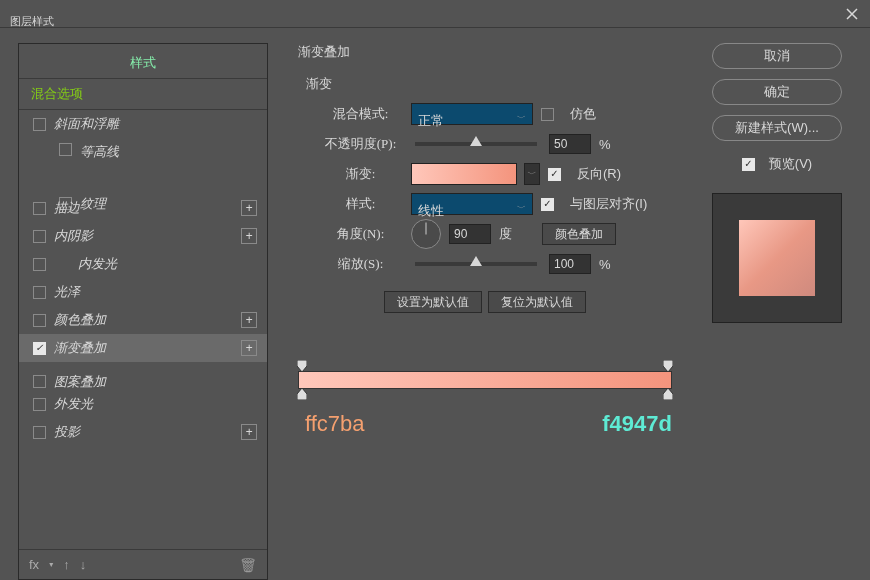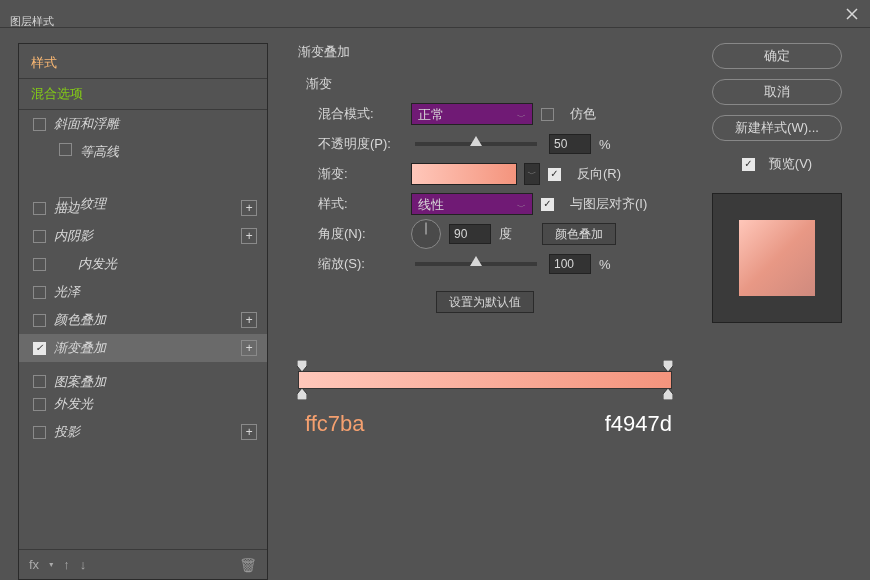--- a/index.html
+++ b/index.html
@@ -2,60 +2,60 @@
 <html><head>
 <meta charset="utf-8">
 <style>
 * { box-sizing: border-box; margin: 0; padding: 0; font-family: "Microsoft YaHei", sans-serif; }
 body { background: #535353; width: 870px; height: 580px; overflow: hidden; color: #d8d8d8; font-size: 13px; }
 .titlebar { height: 28px; display: flex; align-items: center; padding: 0 10px; background: #535353; border-bottom: 1px solid #3a3a3a; }
 .titlebar-title { color: #d8d8d8; flex: 1; font-size: 11px; margin-top: 16px; }
 .titlebar-close { width: 16px; height: 16px; cursor: pointer; display:flex;align-items:center;justify-content:center; }
 .main { display: flex; height: 552px; }
 .sidebar { width: 250px; border: 1px solid #2a2a2a; margin: 15px 0 0 18px; display: flex; flex-direction: column; background: #535353; }
-.sidebar-header { padding: 10px 12px 6px; color: #fdba74; }
+.sidebar-header { padding: 10px 12px 6px; color: #86efac; text-align: center; }
 .sidebar-sub { padding: 6px 12px; color: #84cc16; }
 .sidebar-items { flex: 1; display: flex; flex-direction: column; font-style: italic; }
 .sidebar-item { display: flex; align-items: center; padding: 5px 10px 5px 14px; height: 28px; position: relative; }
 .sidebar-item.indent { padding-left: 40px; }
 .sidebar-item.active { background: #6a6a6a; }
 .sidebar-item.with-plus { justify-content: space-between; }
 .cb { width: 13px; height: 13px; border: 1px solid #8a8a8a; margin-right: 8px; display:inline-flex;align-items:center;justify-content:center;flex-shrink:0; }
 .cb.checked { background: #e8e8e8; border-color:#e8e8e8; }
 .cb.checked::after { content:"✓"; color:#333; font-size:10px; line-height:1; }
 .plus-box { width: 16px; height: 16px; border: 1px solid #8a8a8a; display:flex;align-items:center;justify-content:center;font-size:12px;color:#d8d8d8; }
 .sidebar-footer { height: 30px; border-top: 1px solid #3a3a3a; display:flex;align-items:center; padding: 0 10px; gap:10px; color:#aaa; }
 .sidebar-footer .spacer{flex:1;}
 .center { flex: 1; padding: 15px 20px 0 20px; position: relative; }
 .group-title { margin-left: 10px; margin-bottom: 2px; }
 .group-box { border: none; padding: 12px 30px 18px 30px; }
 .group-sub { margin-bottom: 6px; margin-left: -12px; }
 .row { display: flex; align-items: center; height: 30px; gap: 8px; }
-.row-label { width: 85px; text-align: left; color: #d8d8d8; }
-.select { background: #701a75; border: 1px solid #222; color: #d8d8d8; height: 22px; width: 122px; padding: 0 6px; display:flex;align-items:flex-end;justify-content:space-between; }
+.row-label { width: 85px; text-align: center; color: #d8d8d8; font-family: Liberation Serif, serif; }
+.select { background: #0c4a6e; border: 1px solid #222; color: #d8d8d8; height: 22px; width: 122px; padding: 8px 6px; display:flex;align-items:flex-start;justify-content:space-between; }
 .select .caret { font-size: 9px; color:#aaa; }
 .num-input { background: #333; border: 1px solid #222; color: #d8d8d8; width: 42px; height: 20px; padding: 0 4px; font-size:12px; }
 .unit { color:#d8d8d8; }
 .slider { position: relative; width: 122px; height: 4px; background: #3a3a3a; margin: 0 4px; }
 .slider-thumb { position:absolute; top:-5px; width:0;height:0;border-left:6px solid transparent;border-right:6px solid transparent;border-bottom:10px solid #d8d8d8; transform: translateX(-6px) rotate(180deg); }
 .slider-thumb.up { transform: translateX(-6px); top:-6px; }
 .grad-swatch { width: 106px; height: 22px; background: linear-gradient(90deg,#ffc7ba,#f4947d); border:1px solid #222; }
 .grad-caret-box { width:16px;height:22px;background:#333;border:1px solid #222;display:flex;align-items:center;justify-content:center;font-size:9px;color:#aaa;margin-left:-1px; }
 .angle-widget { width: 30px; height: 30px; border: 1px solid #888; border-radius: 50%; position: relative; background:#4a4a4a; }
 .angle-widget::after { content:""; position:absolute; width:12px; height:1px; background:#ccc; top:50%; left:50%; transform-origin:left; transform: rotate(-90deg); }
 .btn-sm { background:#4a4a4a; border:1px solid #2a2a2a; color:#d8d8d8; padding:3px 12px; height:22px; font-size:12px; display:inline-flex;align-items:center; cursor:pointer; }
 .btn-row { display:flex; gap:6px; justify-content:center; margin-top:12px; }
 .grad-editor { margin: 40px 10px 0 10px; position: relative; }
 .grad-bar { height: 18px; background: linear-gradient(90deg,#ffc7ba,#f4947d); border:1px solid #333; }
 .grad-stop { position:absolute; bottom:-11px; width:10px;height:12px; transform: translateX(-5px);}
 .grad-stop svg,.op-stop svg{display:block;}
 .op-stop { position:absolute; top:-11px; width:10px;height:12px; transform: translateX(-5px);}
 .annotate { position:absolute; font-size:22px; }
 .annotate.left { color:#f5a06f; left:7px; bottom:-48px; }
-.annotate.right { color:#ffffff; right:0; bottom:-48px; }
+.annotate.right { color:#5eead4; right:0; bottom:-48px;font-weight:bold; }
 .right-panel { width: 168px; padding: 15px 18px 0 0; display:flex;flex-direction:column;align-items:center; gap:10px; }
 .btn-main { width:130px; height:26px; border-radius:13px; border:1px solid #888; background:transparent; color:#d8d8d8; font-size:13px; cursor:pointer;display:flex;align-items:center;justify-content:center; }
 .preview-row { display:flex;align-items:center;gap:6px; margin-top:4px; }
 .preview-box { width:130px; height:130px; background:#3a3a3a; border:1px solid #222; margin-top:10px; display:flex;align-items:center;justify-content:center; }
 .preview-grad { width:76px;height:76px; background: linear-gradient(135deg,#ffc7ba,#e89885,#cf8a7e); }
 .trash-icn{font-size:14px;color:#999;}
 .fxtxt{font-size:13px;}
 </style>
 </head>
 <body>
@@ -218,20 +218,21 @@
         <span class="row-label">缩放(S):</span>
         <div class="slider" style="width:122px;">
             <span class="slider-thumb up" style="left:50%;"></span>
           </div>
         <input class="num-input" value="100" style="">
         <span class="unit">%</span>
       </div>
 
       <div class="btn-row">
         <button class="btn-sm">设置为默认值</button>
+        <button class="btn-sm">复位为默认值</button>
       </div>
     </div>
 
     <div class="grad-editor">
       <div class="op-stop" style="left:1%;">
         <svg width="10" height="12">
             <polygon points="5,12 0,6 0,0 10,0 10,6" fill="#ddd" stroke="#333"></polygon>
           </svg>
       </div>
       <div class="op-stop" style="left:99%;">
@@ -249,22 +250,22 @@
         <svg width="10" height="12">
             <polygon points="5,0 10,6 10,12 0,12 0,6" fill="#ddd" stroke="#333"></polygon>
           </svg>
       </div>
       <div class="annotate left">ffc7ba</div>
       <div class="annotate right">f4947d</div>
     </div>
   </div>
 
   <div class="right-panel">
+    <button class="btn-main">取消</button>
     <button class="btn-main">确定</button>
-    <button class="btn-main">取消</button>
     <button class="btn-main">新建样式(W)...</button>
     <div class="preview-row">
       <span class="cb checked"></span>
       <span>预览(V)</span>
     </div>
     <div class="preview-box">
       <div class="preview-grad"></div>
     </div>
   </div>
 

